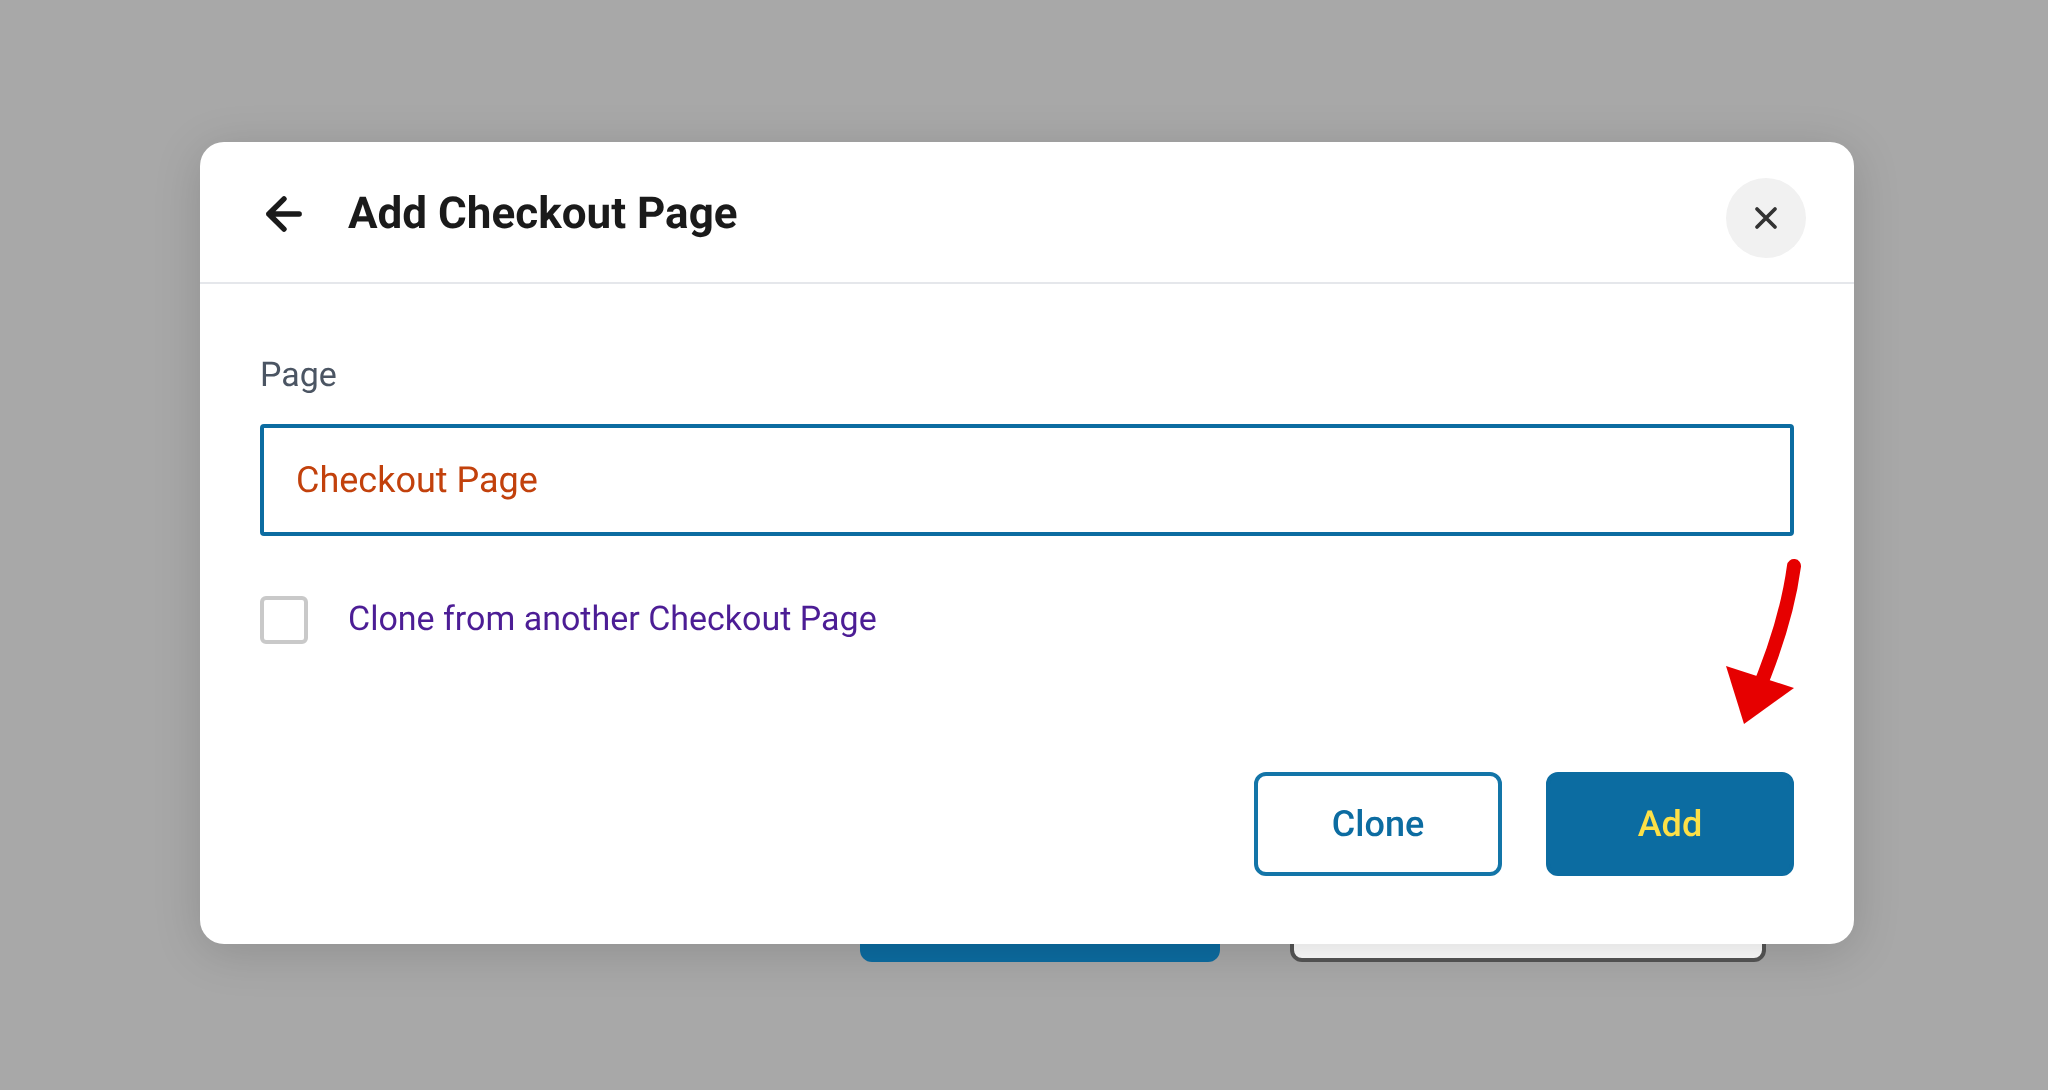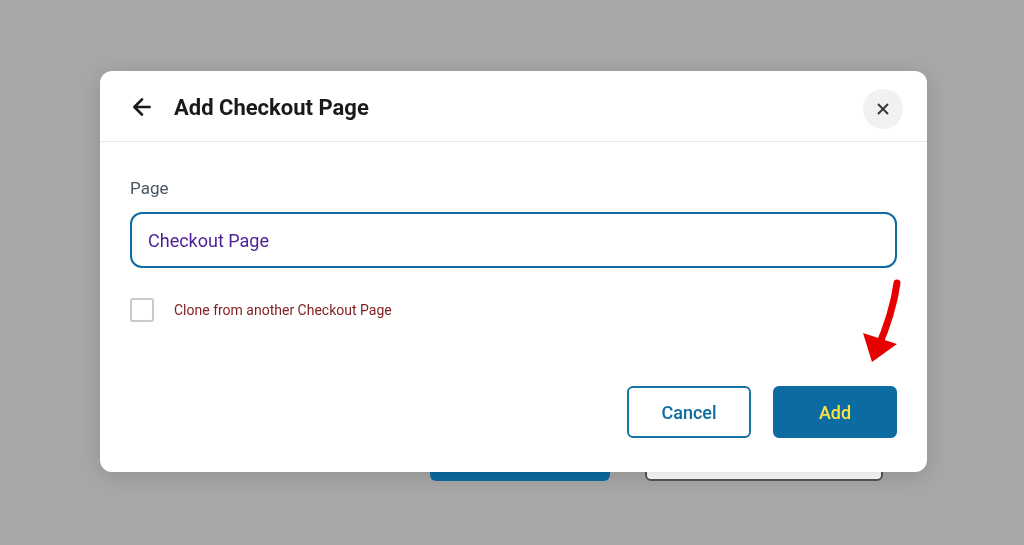--- a/index.html
+++ b/index.html
@@ -65,44 +65,44 @@
       font-size: 17px;
       color: #4b5563;
       margin-bottom: 14px;
     }
     .title-input {
       width: 100%;
       height: 56px;
       padding: 0 16px;
       font-size: 18px;
       font-family: inherit;
-      color: #4c1d95;
+      color: #c2410c;
       border: 2px solid #0c6ca1;
-      border-radius: 12px;
+      border-radius: 2px;
       outline: none;
       background: #fff;
     }
     .clone-row {
       display: flex;
       align-items: center;
       margin-top: 30px;
       gap: 20px;
     }
     .clone-checkbox {
       width: 24px;
       height: 24px;
       border: 2px solid #c9c9c9;
       border-radius: 3px;
       cursor: pointer;
       background: #fff;
       flex-shrink: 0;
     }
     .clone-label {
-      font-size: 14px;
-      color: #7f1d1d;
+      font-size: 17px;
+      color: #4c1d95;
     }
     .modal-footer {
       display: flex;
       justify-content: flex-end;
       gap: 22px;
       padding: 0 30px 34px 30px;
       margin-top: 36px;
     }
     .btn {
       height: 52px;
@@ -176,21 +176,21 @@
     <input type="text" class="title-input" value="Checkout Page" style="">
     
     <div class="clone-row">
       <div class="clone-checkbox"></div>
       <div class="clone-label">Clone from another Checkout Page</div>
     </div>
   </div>
 
   <div class="modal-footer">
     <div class="btn btn-cancel">
-      <span>Cancel</span>
+      <span>Clone</span>
     </div>
     <div class="btn btn-add">
       <span>Add</span>
     </div>
   </div>
 </div>
 
 <svg class="arrow-annotation" width="60" height="105" viewBox="0 0 60 105">
   <path d="M 42 5 Q 38 35 22 72" stroke="#e60000" stroke-width="7" fill="none" stroke-linecap="round"></path>
   <path d="M 8 55 L 17 84 L 42 66 Z" fill="#e60000"></path>

